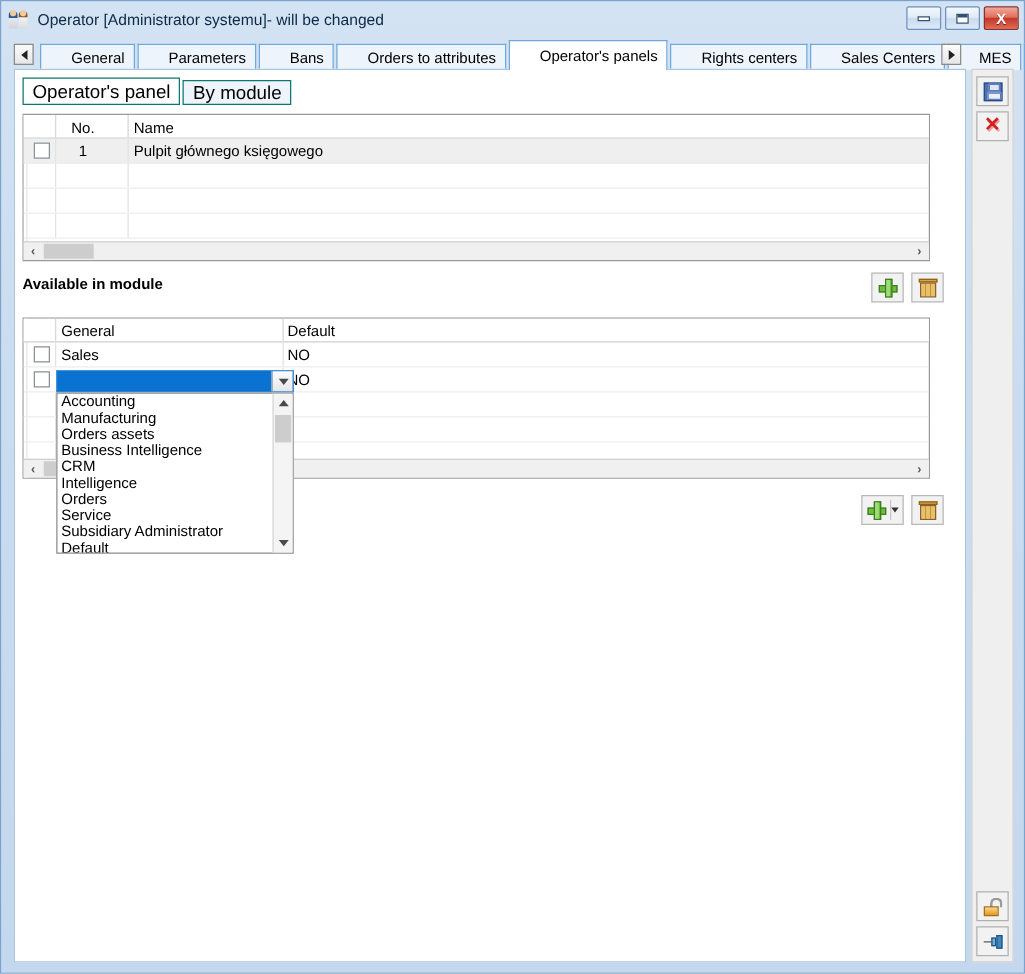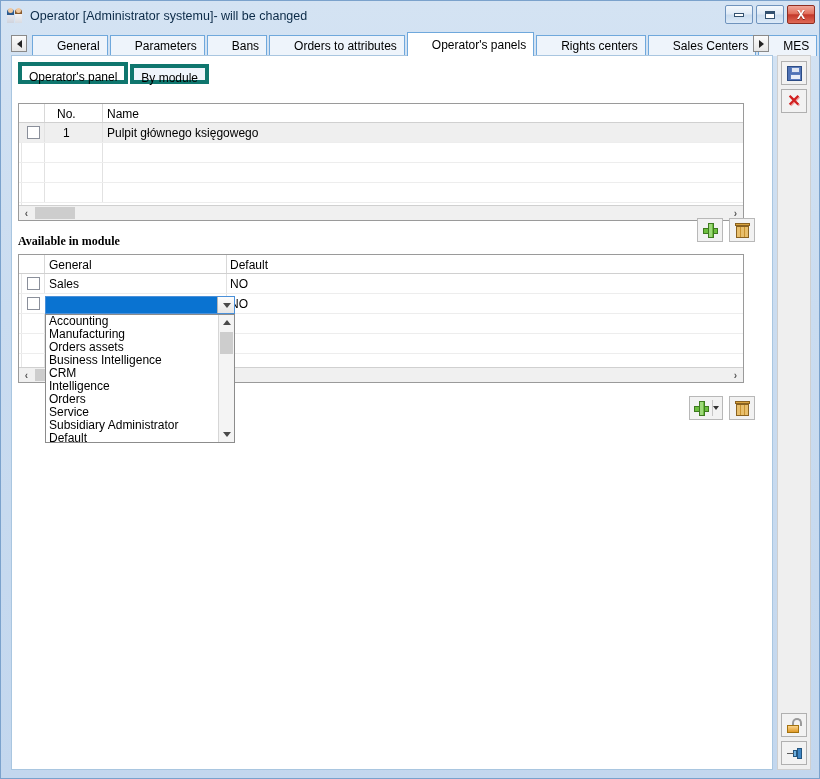--- a/index.html
+++ b/index.html
@@ -65,21 +65,21 @@
     background:#ffffff;height:24px;padding-top:5px;border-color:#6fa8dc;
     position:relative;z-index:3;text-align:right;
   }
   
   .page{
     position:absolute;left:10px;top:54px;width:762px;height:715px;
     background:#ffffff;border:1px solid #a9c6e0;box-sizing:border-box;
   }
   .subtabs{position:absolute;left:6px;top:6px;display:flex;align-items:flex-end;gap:2px;}
   .subtab{
-    border:4px solid #0f766e;background:#eef4fb;padding:3px 7px;font-size:12px;
+    border:1px solid #0f766e;background:#eef4fb;padding:3px 7px;font-size:15px;
     line-height:14px;height:20px;box-sizing:border-box;white-space:nowrap;
   }
   .subtab.active{background:#ffffff;height:22px;padding-top:4px;}
   
   .grid{
     position:absolute;background:#ffffff;border:1px solid #9a9a9a;box-sizing:border-box;
   }
   .grid-head{
     height:18px;border-bottom:1px solid #d0d0d0;position:relative;background:#fff;
   }
@@ -225,21 +225,21 @@
       </div>
   </div>
 
   <div class="page">
 
     <div class="subtabs">
       <div class="subtab active">Operator's panel</div>
       <div class="subtab">By module</div>
     </div>
 
-    <div class="grid" style="left:6px;top:47px;width:726px;height:118px;">
+    <div class="grid" style="left:6px;top:35px;width:726px;height:118px;">
       <div class="gutter"></div>
       <div class="grid-head">
         <div class="gsep" style="left:25px;"></div>
         <div class="gsep" style="left:83px;"></div>
         <div class="gcol" style="left:38px;">No.</div>
         <div class="gcol" style="left:88px;">Name</div>
       </div>
       <div class="grow alt">
         <div class="rowsep" style="left:25px;"></div>
         <div class="rowsep" style="left:83px;"></div>
@@ -274,21 +274,21 @@
           <b></b>
         </div>
     </div>
     <div class="abtn" style="left:717px;top:162px;">
       <div class="bin">
           <div class="lid"></div>
           <div class="body"></div>
         </div>
     </div>
 
-    <div class="section-label" style="left:6px;top:178px;font-family:Liberation Serif, serif;">Available in module</div>
+    <div class="section-label" style="left:6px;top:164px;">Available in module</div>
 
     <div class="grid" style="left:6px;top:198px;width:726px;height:129px;">
       <div class="gutter"></div>
       <div class="grid-head">
         <div class="gsep" style="left:25px;"></div>
         <div class="gsep" style="left:207px;"></div>
         <div class="gcol" style="left:30px;">General</div>
         <div class="gcol" style="left:211px;">Default</div>
       </div>
       <div class="grow">

